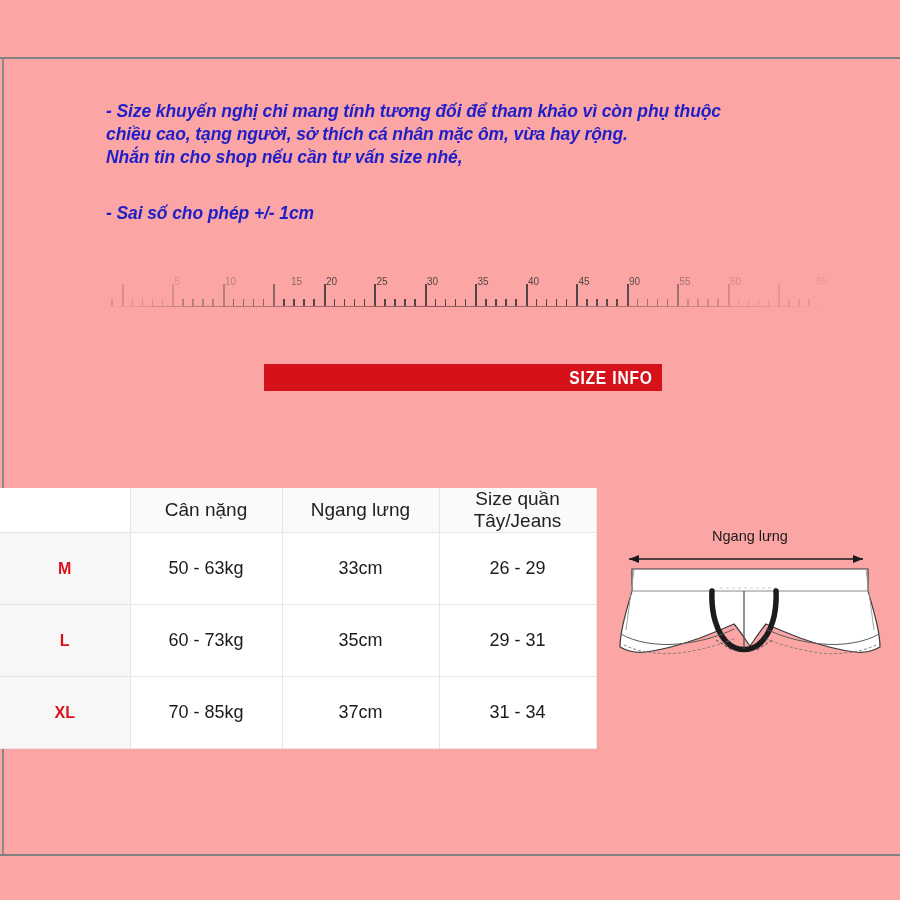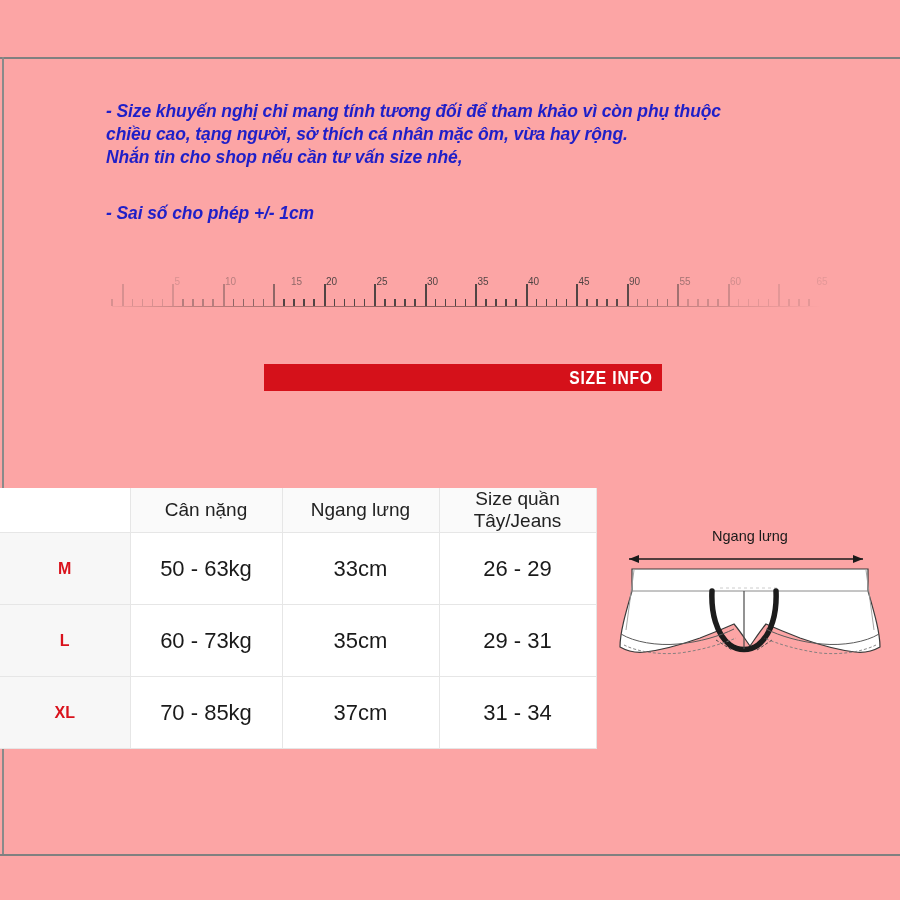--- a/index.html
+++ b/index.html
@@ -148,21 +148,21 @@
     color: #222;
     background: #fafafa;
     border-top: none;
   }
   table.size-table thead th.corner {
     background: #ffffff;
     border-left: none;
   }
   table.size-table tbody td {
     height: 71px;
-    font-size: 22px;
+    font-size: 18px;
     color: #1a1a1a;
     background: #ffffff;
   }
   table.size-table tbody td.size-cell {
     background: #f7f7f7;
     color: #d9121c;
     font-size: 16px;
     font-weight: bold;
     border-left: none;
   }

